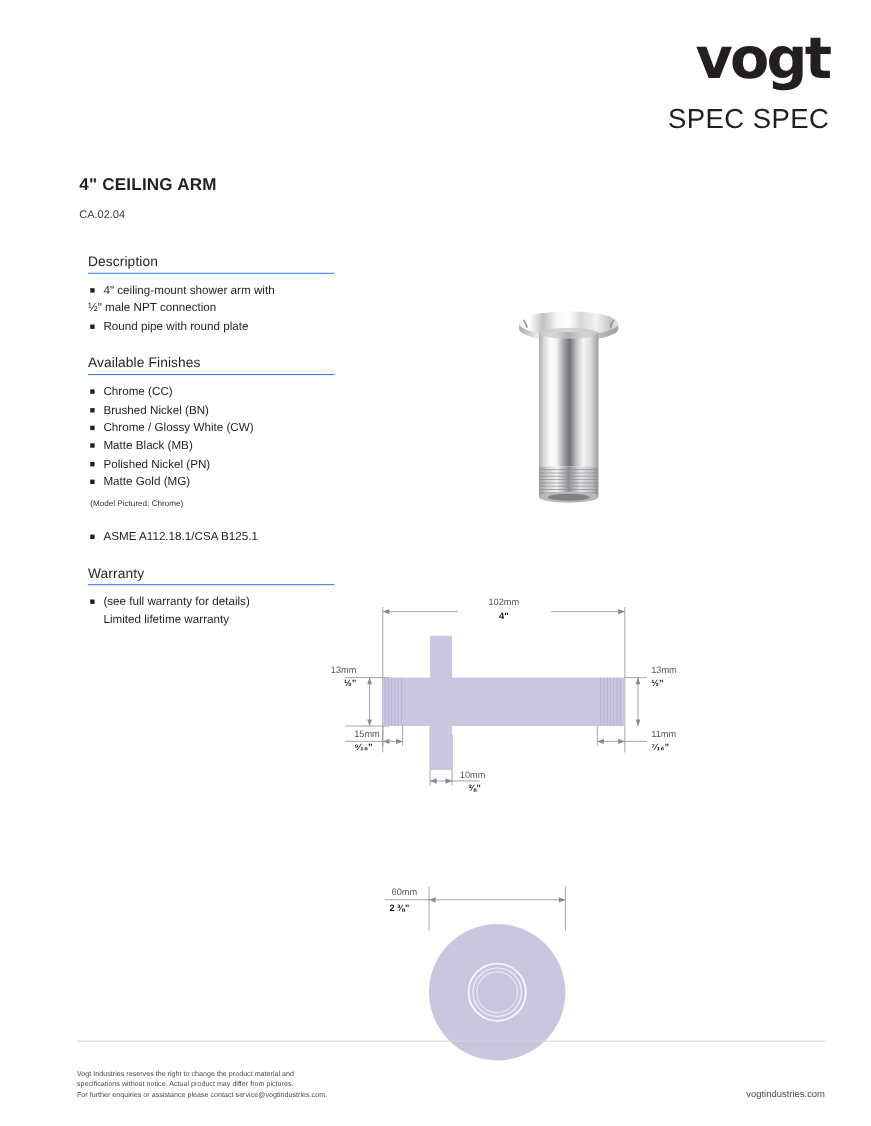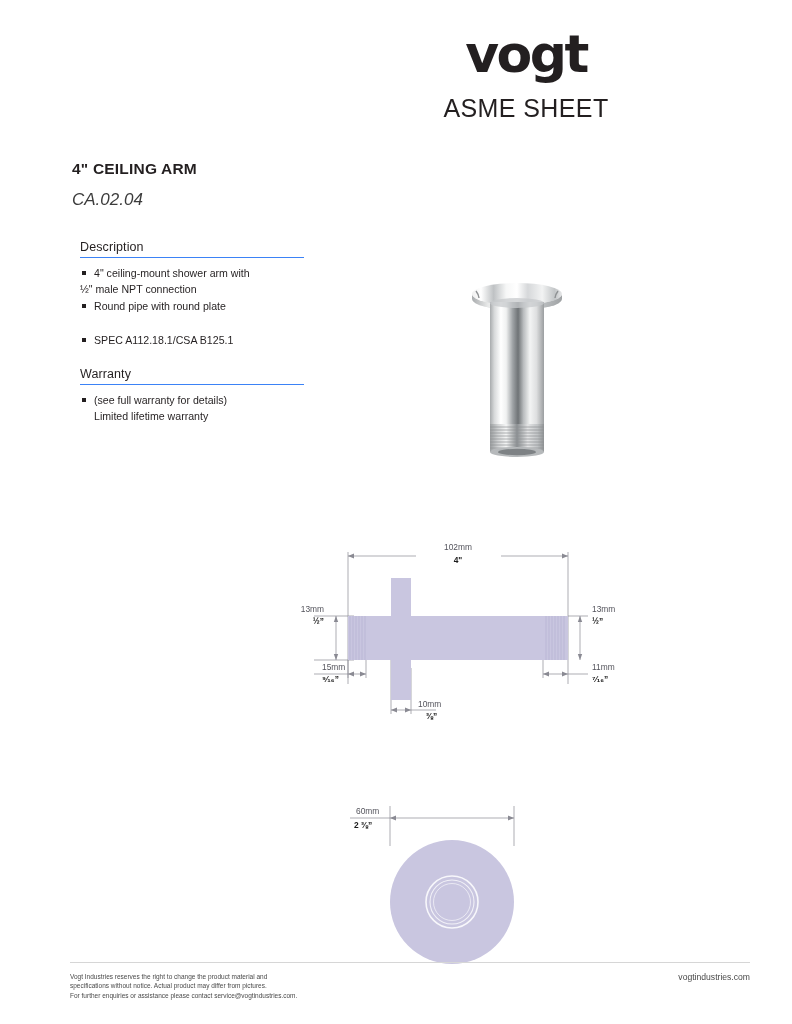--- a/index.html
+++ b/index.html
@@ -11,22 +11,22 @@
     font-family: "Liberation Sans", sans-serif;
     color: #231f20;
     position: relative;
     overflow: hidden;
   }
 
   
   .header {
     position: absolute;
     top: 28px;
-    right: 56px;
-    text-align: center;
+    right: 38px;
+    text-align: right;
     width: 420px;
   }
   .brand-logo {
     font-family: "DejaVu Sans", sans-serif;
     font-weight: 700;
     font-size: 52px;
     letter-spacing: -2.5px;
     line-height: 1;
     color: #231f20;
     margin: 0;
@@ -48,25 +48,24 @@
     width: 232px;
   }
   .product-title {
     font-size: 15.5px;
     font-weight: 700;
     letter-spacing: 0.2px;
     margin: 0 0 12px 0;
     color: #231f20;
   }
   .product-code {
-    font-size: 17px;
+    font-size: 10px;
     font-weight: 400;
     color: #3c3c3c;
     margin: 0 0 30px 0;
-    font-style: italic;
   }
 
   .section { margin-bottom: 18px; padding-left: 8px; }
   .section-heading {
     font-size: 12.5px;
     font-weight: 400;
     color: #231f20;
     padding-bottom: 3px;
     border-bottom: 1px solid #3b82f6;
     margin-bottom: 7px;
@@ -130,63 +129,76 @@
   .dim-mm { font-size: 8.4px; }
   .dim-in { font-size: 8.4px; font-weight: 700; fill: #1a1a1a; }
 
   
   .footer {
     position: absolute;
     left: 70px;
     right: 42px;
     bottom: 24px;
     border-top: 1px solid #d6d6d6;
-    padding-top: 9px;
+    padding-top: 25px;
     display: flex;
     justify-content: space-between;
+    align-items: flex-end;
   }
   .footer-legal {
     font-size: 6.5px;
     line-height: 9.4px;
     color: #4a4a4a;
     max-width: 440px;
   }
   .footer-site {
     font-size: 8.6px;
     color: #4a4a4a;
     white-space: nowrap;
     padding-bottom: 1px;
   }
 </style>
 </head>
 <body>
 
 <div class="header">
   <div class="brand-logo">vogt</div>
-  <div class="spec-sheet-title">ASME SHEET</div>
+  <div class="spec-sheet-title">SPEC SPEC</div>
 </div>
 
 <div class="left-col">
 
   <h1 class="product-title">4" CEILING ARM</h1>
   <div class="product-code">CA.02.04</div>
 
   <div class="section">
     <div class="section-heading">Description</div>
     <ul class="bullet-list">
       <li class="bulleted">4" ceiling-mount shower arm with</li>
       <li class="nobullet">½" male NPT connection</li>
       <li class="bulleted">Round pipe with round plate</li>
     </ul>
   </div>
 
+  <div class="section">
+    <div class="section-heading">Available Finishes</div>
+    <ul class="bullet-list">
+      <li class="bulleted">Chrome (CC)</li>
+      <li class="bulleted">Brushed Nickel (BN)</li>
+      <li class="bulleted">Chrome / Glossy White (CW)</li>
+      <li class="bulleted">Matte Black (MB)</li>
+      <li class="bulleted">Polished Nickel (PN)</li>
+      <li class="bulleted">Matte Gold (MG)</li>
+    </ul>
+    <div class="note-line">(Model Pictured: Chrome)</div>
+  </div>
 
   <div class="section">
     <ul class="bullet-list">
-      <li class="bulleted">SPEC A112.18.1/CSA B125.1</li>
+      <li class="bulleted">ASME A112.18.1/CSA B125.1</li>
     </ul>
   </div>
 
   <div class="section warranty-gap">
     <div class="section-heading">Warranty</div>
     <ul class="bullet-list">
       <li class="bulleted">
         <span class="sub-line">(see full warranty for details)</span>
         <span class="sub-line">Limited lifetime warranty</span>
       </li>

